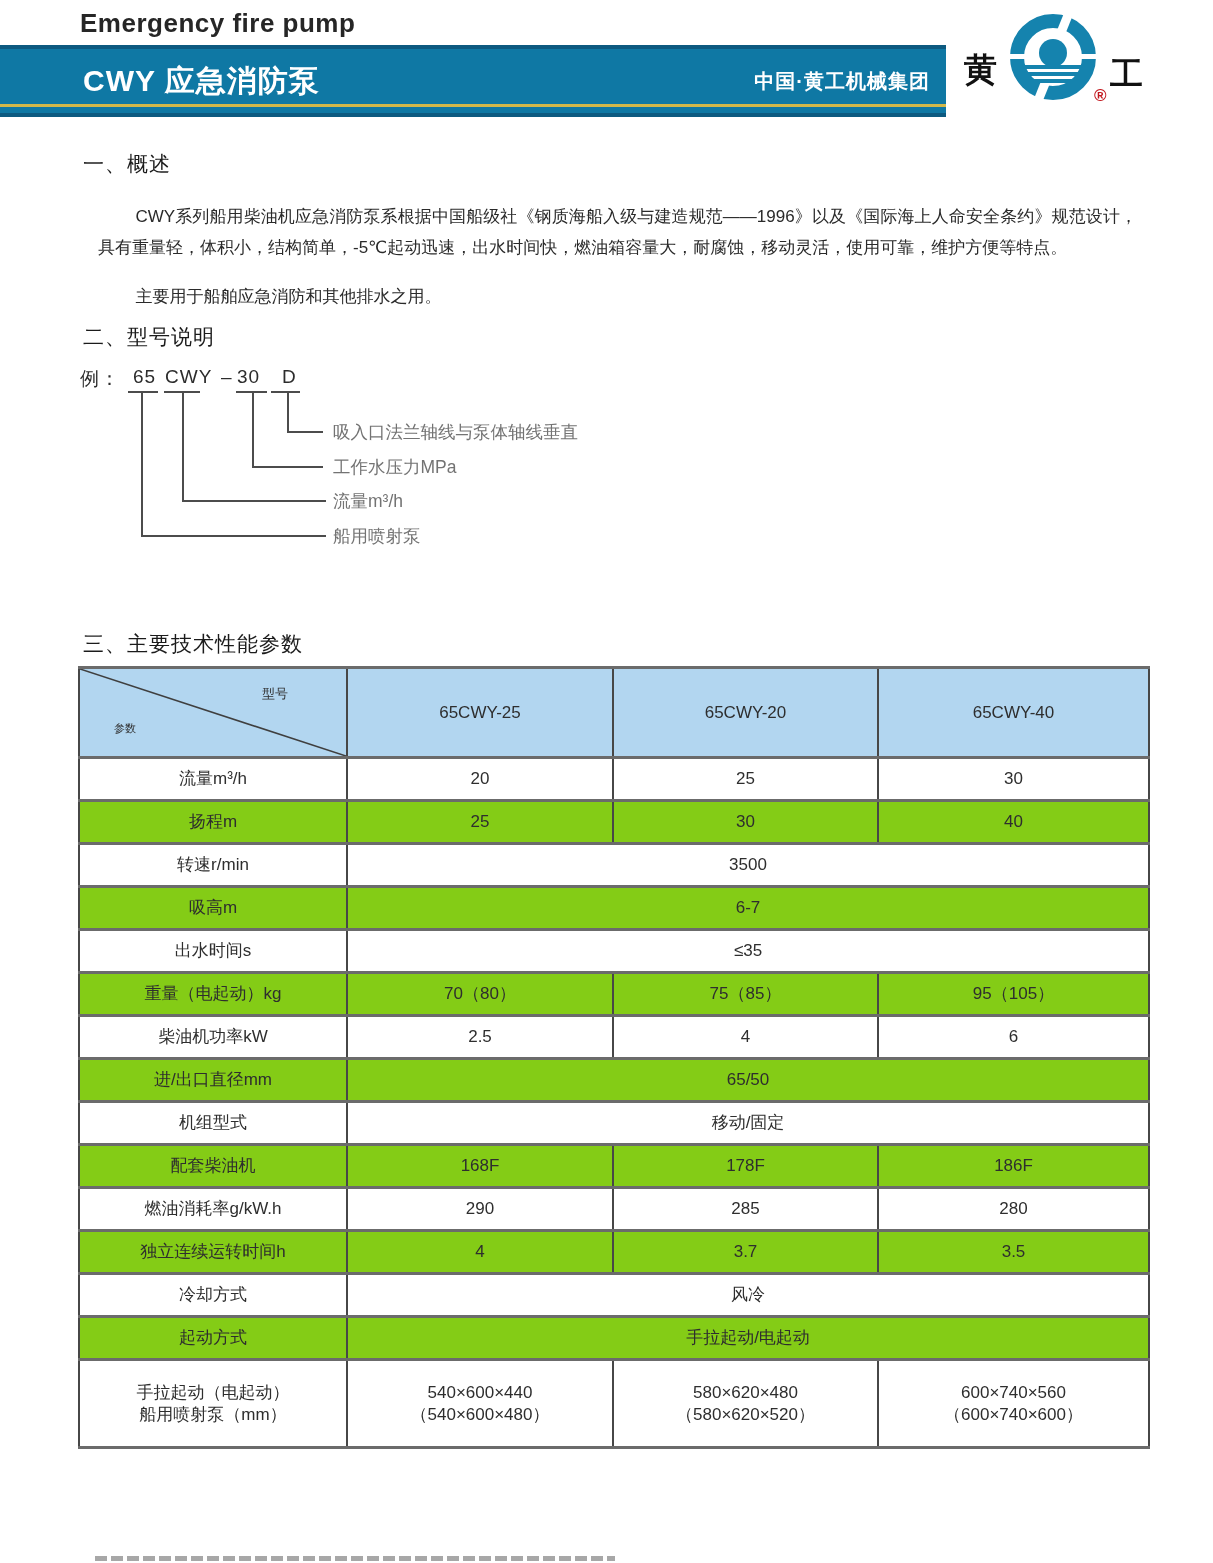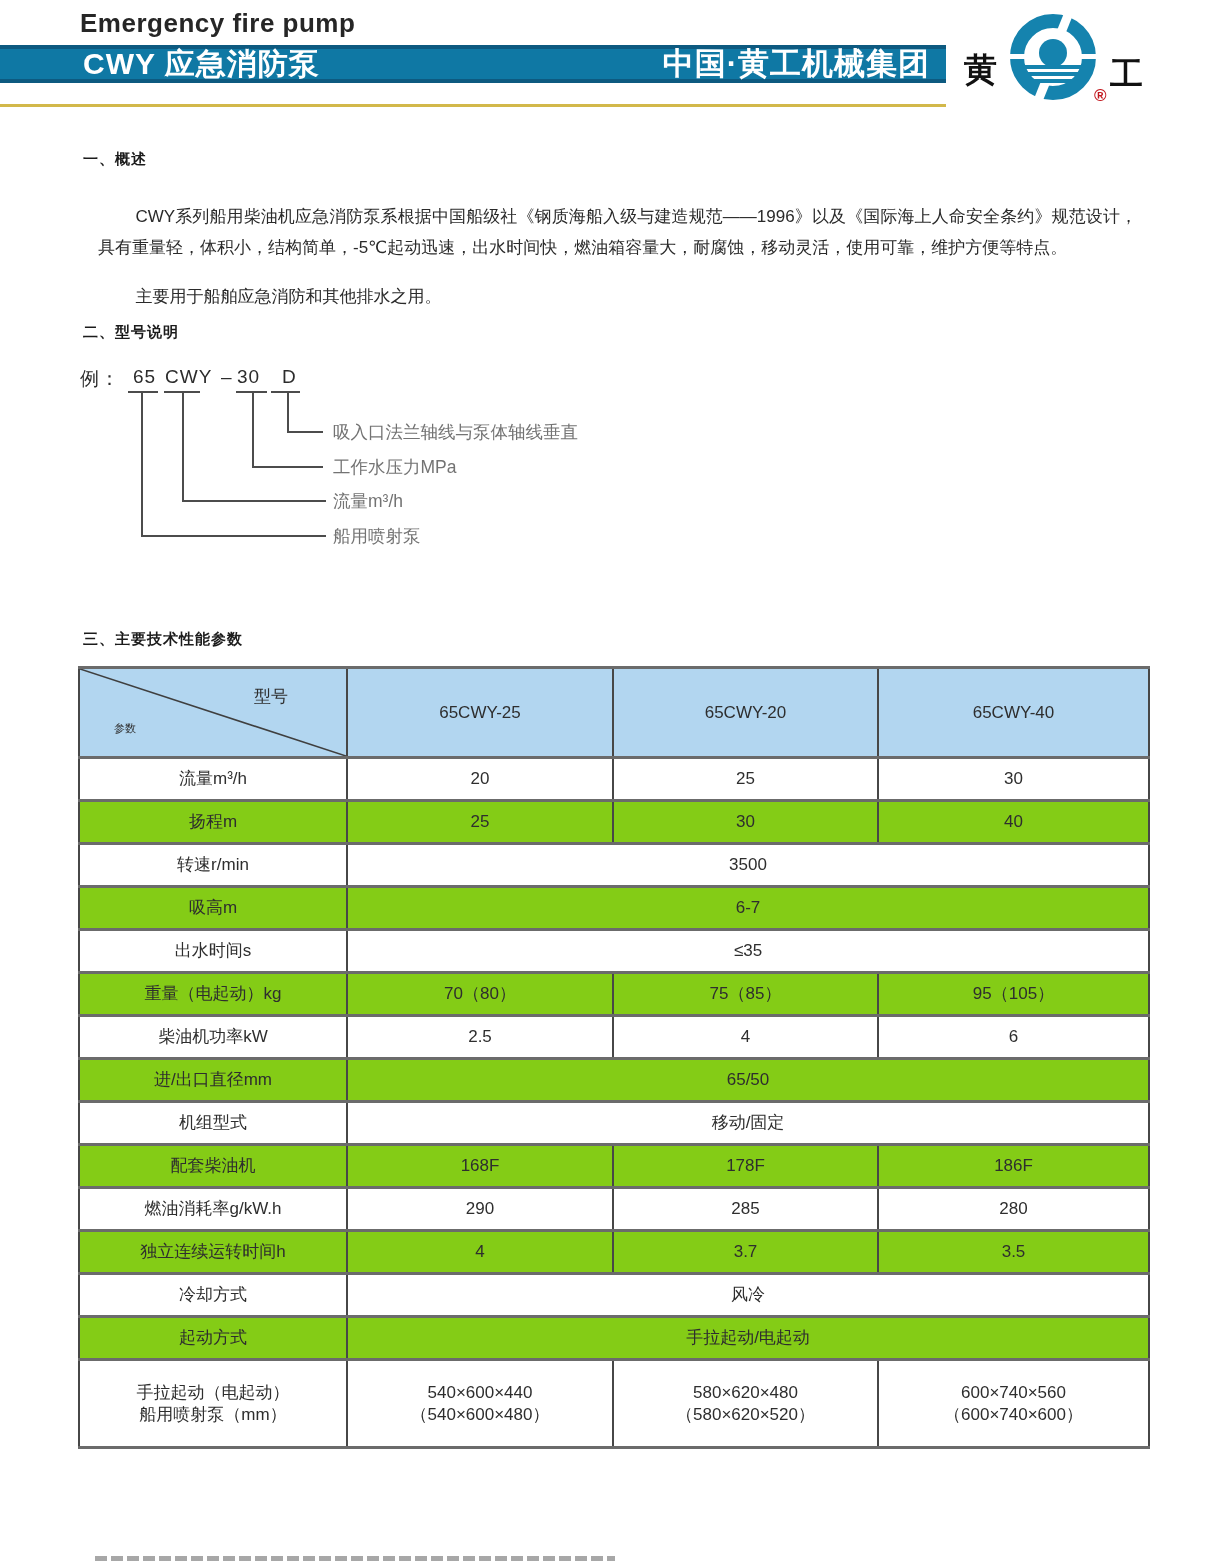--- a/index.html
+++ b/index.html
@@ -5,37 +5,37 @@
   html,body{margin:0;padding:0;}
   body{
     width:1213px;height:1563px;position:relative;background:#ffffff;
     font-family:"Liberation Sans","DejaVu Sans",sans-serif;color:#222;
     overflow:hidden;
   }
   .abs{position:absolute;}
 
   
   #en-title{left:80px;top:8px;font-size:26px;font-weight:bold;color:#262626;letter-spacing:.5px;}
-  #blue-bar{left:0;top:45px;width:946px;height:38px;background:#0f78a4;
+  #blue-bar{left:0;top:45px;width:946px;height:72px;background:#0f78a4;
     border-top:4px solid #0d5a80;border-bottom:4px solid #0d5a80;box-sizing:border-box;}
   .bar-title{position:absolute;left:83px;top:50%;transform:translateY(-50%);
     font-size:30px;font-weight:bold;color:#fff;letter-spacing:1px;white-space:nowrap;}
   .bar-company{position:absolute;right:16px;top:50%;transform:translateY(-50%);
-    font-size:31px;font-weight:bold;color:#fff;letter-spacing:1px;white-space:nowrap;}
+    font-size:20px;font-weight:bold;color:#fff;letter-spacing:1px;white-space:nowrap;}
   #gold-line{left:0;top:104px;width:946px;height:3px;background:#d2b84a;}
 
   
   #logo{left:952px;top:2px;width:250px;height:110px;}
   #logo .hz{position:absolute;font-weight:bold;color:#111;font-size:33px;}
   #logo .hz.left{left:12px;top:46px;}
   #logo .hz.right{left:158px;top:50px;}
   #logo .reg{position:absolute;left:142px;top:84px;color:#c2181f;font-size:17px;font-weight:bold;}
 
   
-  .sec-heading{font-size:15px;font-weight:bold;color:#1b1b1b;letter-spacing:1px;white-space:nowrap;}
+  .sec-heading{font-size:21px;font-weight:normal;color:#1b1b1b;letter-spacing:1px;white-space:nowrap;}
   #h-overview{left:83px;top:150px;}
   #h-model{left:83px;top:323px;}
   #h-specs{left:83px;top:630px;}
 
   
   #overview-text{left:80px;top:183px;width:1075px;font-size:17px;line-height:31px;
     color:#2a2a2a;text-align:justify;}
   #overview-text p{margin:18px;text-indent:2.2em;}
 
   
@@ -52,21 +52,21 @@
   #specs td{border-left:2px solid #474747;border-right:2px solid #474747;
     border-top:3px solid #6b6b6b;border-bottom:3px solid #6b6b6b;
     padding:0 4px;box-sizing:border-box;}
   #specs thead td{background:#b2d6f0;height:90px;}
   #specs tbody td{height:43px;white-space:pre-line;line-height:22px;}
   .row-white td{background:#ffffff;}
   .row-cream td{background:#84cc16;}
   .row-tall td{height:88px !important;}
   #corner-cell{position:relative;padding:0;}
   #corner-cell svg{position:absolute;left:0;top:0;width:100%;height:100%;}
-  #corner-top{position:absolute;right:58px;top:16px;font-size:17px;}
+  #corner-top{position:absolute;right:58px;top:16px;font-size:13px;}
   #corner-bottom{position:absolute;left:34px;bottom:20px;font-size:11px;}
 
   
   #cropped-line{left:95px;top:1556px;width:520px;height:5px;opacity:.75;
     background:repeating-linear-gradient(90deg,#8a8a8a 0 12px,#ffffff 12px 16px);}
 </style>
 </head>
 <body>
 
 <div class="abs" id="en-title">Emergency fire pump</div>

